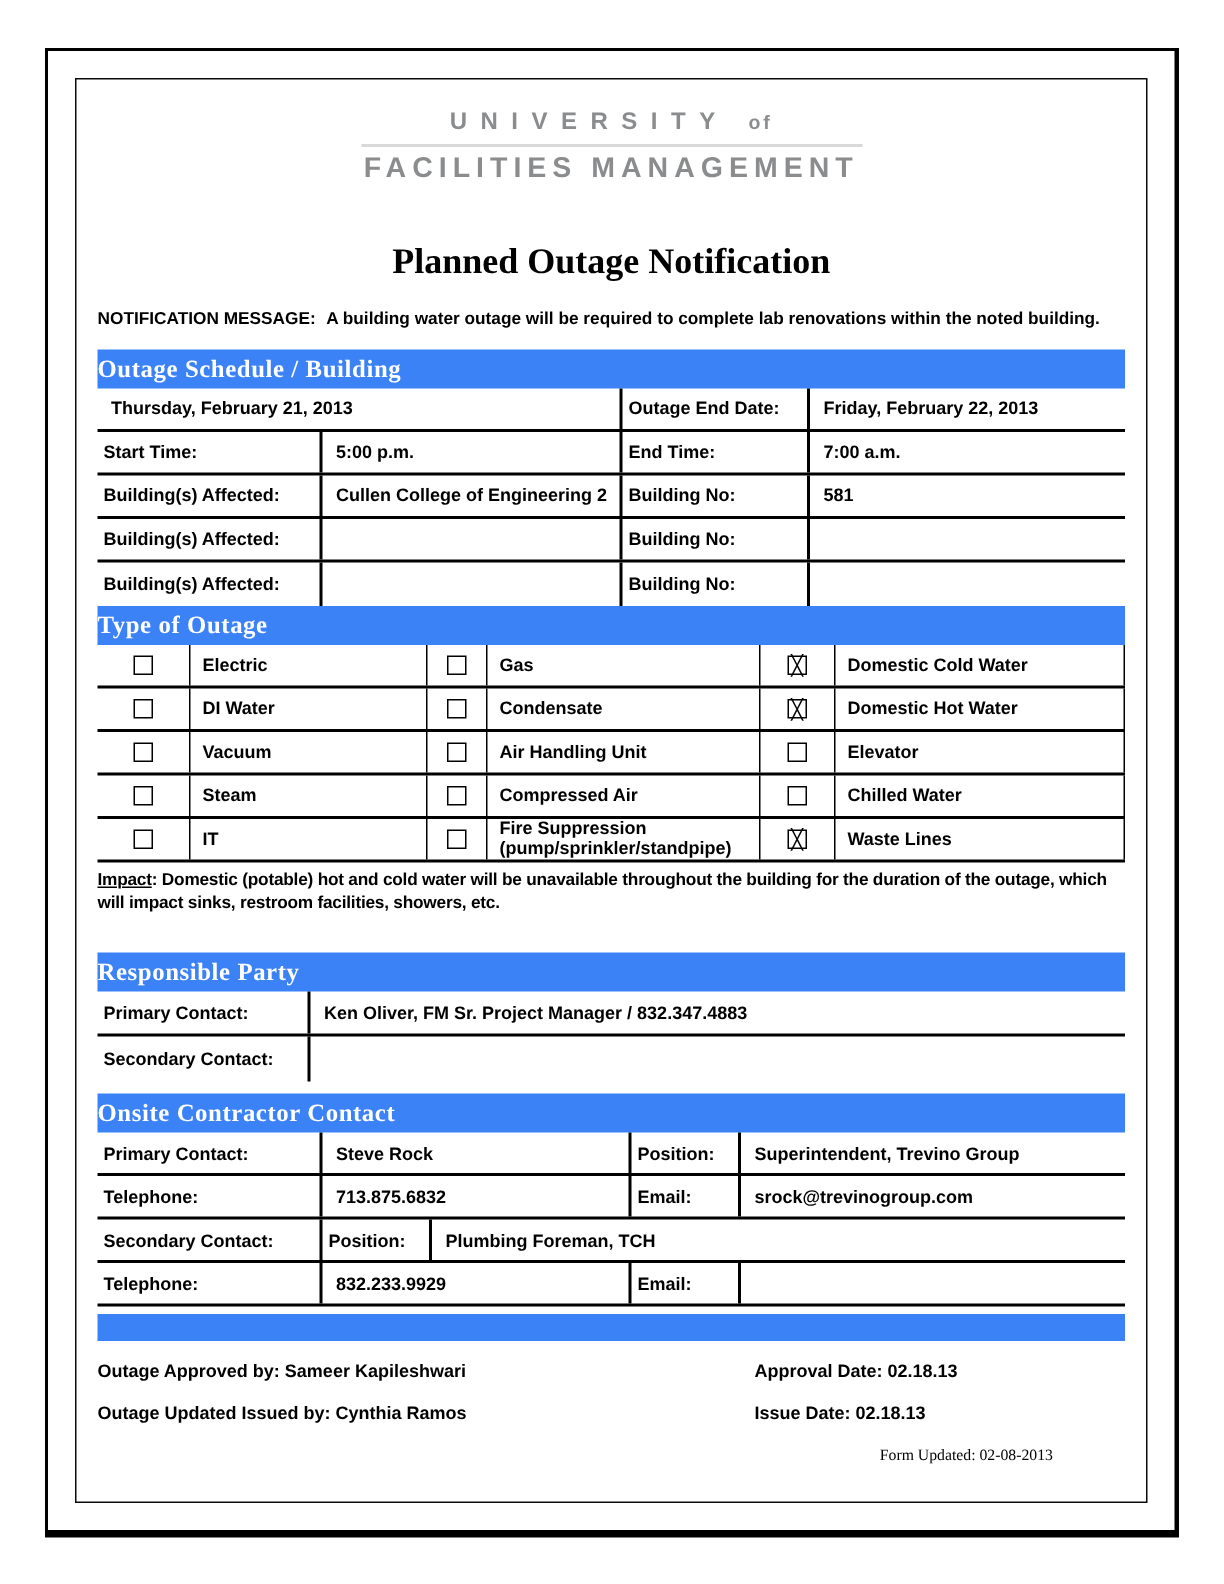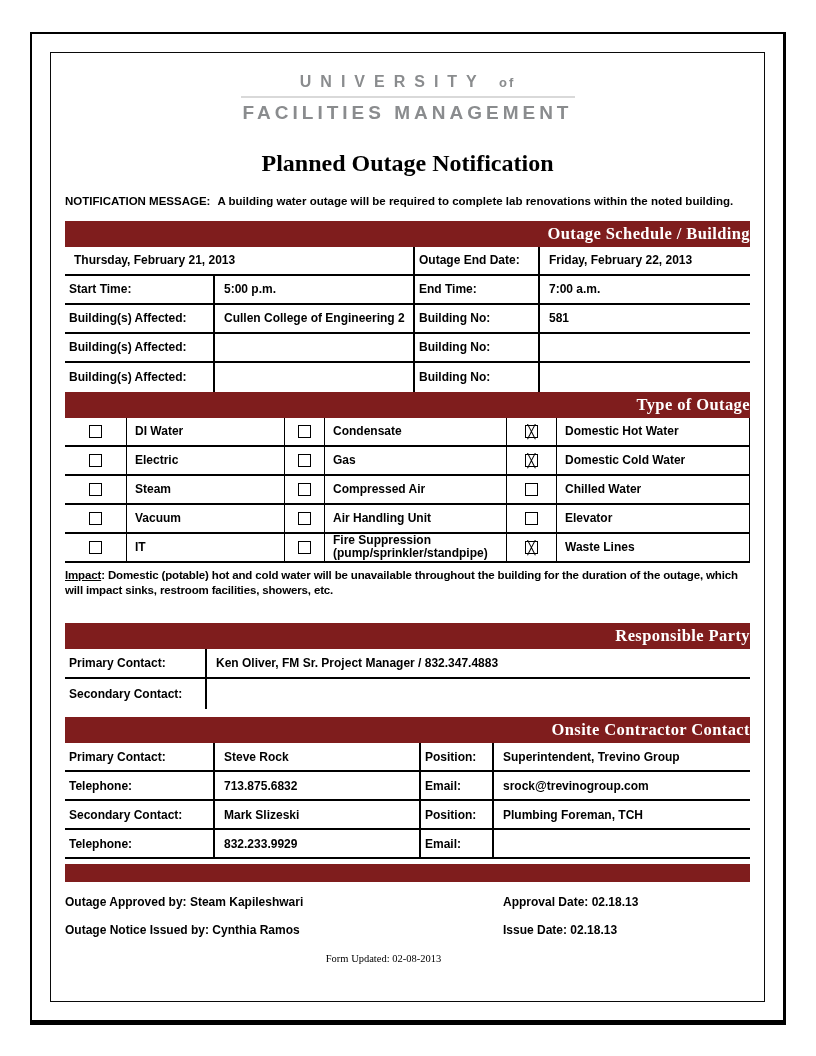--- a/index.html
+++ b/index.html
@@ -18,26 +18,26 @@
   
   .logo{ text-align:center; margin-top:20px; }
   .logo-univ{ font-size:16px; font-weight:bold; color:#8a8c8e; letter-spacing:9px; }
   .logo-univ .of{ font-size:13px; letter-spacing:2px; text-transform:lowercase; }
   .logo-houston{ font-size:44px; font-weight:bold; color:#d22630; letter-spacing:6px; line-height:1.02; margin-top:2px;}
   .logo-divider{ width:334px; height:2px; background:#d9d9d9; margin:5px auto 4px auto; }
   .logo-sub{ font-size:19px; font-weight:bold; color:#8a8c8e; letter-spacing:4px; }
 
   
   .title{ text-align:center; font-family:"Liberation Serif","DejaVu Serif",serif;
-          font-size:24px; font-weight:bold; margin-top:26px; height:30px; }
+          font-size:24px; font-weight:bold; margin-top:38px; height:30px; }
   .notif{ margin-top:14px; width:706px; font-size:11.5px; font-weight:bold; line-height:1.3; }
   .notif .nlabel{ margin-right:7px; }
 
   
-  .bar{ width:100%; height:26px; background:#7f1d1d; color:#fff; text-align:right;
+  .bar{ width:100%; height:26px; background:#3b82f6; color:#fff; text-align:left;
         font-family:"Liberation Serif","DejaVu Serif",serif; font-weight:bold;
         font-size:16.5px; line-height:26px; letter-spacing:0.4px; }
   .bar-schedule{ margin-top:12px; }
   .bar-resp{ margin-top:25px; }
   .bar-contr{ margin-top:8px; }
   .bar-empty{ margin-top:5px; height:18px; }
 
   
   .trow{ display:flex; align-items:stretch; border-bottom:2px solid #000; }
   .trow.noline{ border-bottom:none; }
@@ -81,21 +81,21 @@
   
   .contr .trow{ height:29px; }
   .contr .c1{ width:150px; }
   .contr .c2{ flex:1; }
   .contr .c3{ width:73px; }
   .contr .c4{ width:256px; }
 
   
   .foot-line{ position:relative; margin-top:13px; height:15px; font-size:12px; font-weight:bold; }
   .foot-date{ position:absolute; left:438px; top:0; }
-  .form-updated{ margin-top:15px; text-align:center; padding-right:48px;
+  .form-updated{ margin-top:15px; text-align:right; padding-right:48px;
                  font-family:"Liberation Serif","DejaVu Serif",serif; font-size:10.5px; }
 </style>
 </head>
 <body>
 
 <div class="border-outer">
  <div class="border-inner">
   <div class="content">
 
     <div class="logo">
@@ -140,71 +140,71 @@
         <div class="cell val c4"></div>
       </div>
     </div>
 
     <div class="bar">Type of Outage</div>
     <div class="cbtable">
       <div class="trow">
         <div class="cell cbc k1">
               <span class="cb" data-checked="false"></span>
             </div>
+        <div class="cell lab k2">Electric</div>
+        <div class="cell cbc k3">
+              <span class="cb" data-checked="false"></span>
+            </div>
+        <div class="cell lab k4">Gas</div>
+        <div class="cell cbc k5">
+              <span class="cb" data-checked="true"></span>
+            </div>
+        <div class="cell lab k6">Domestic Cold Water</div>
+      </div>
+      <div class="trow">
+        <div class="cell cbc k1">
+              <span class="cb" data-checked="false"></span>
+            </div>
         <div class="cell lab k2">DI Water</div>
         <div class="cell cbc k3">
               <span class="cb" data-checked="false"></span>
             </div>
         <div class="cell lab k4">Condensate</div>
         <div class="cell cbc k5">
               <span class="cb" data-checked="true"></span>
             </div>
         <div class="cell lab k6">Domestic Hot Water</div>
       </div>
       <div class="trow">
         <div class="cell cbc k1">
               <span class="cb" data-checked="false"></span>
             </div>
-        <div class="cell lab k2">Electric</div>
-        <div class="cell cbc k3">
-              <span class="cb" data-checked="false"></span>
-            </div>
-        <div class="cell lab k4">Gas</div>
-        <div class="cell cbc k5">
-              <span class="cb" data-checked="true"></span>
-            </div>
-        <div class="cell lab k6">Domestic Cold Water</div>
+        <div class="cell lab k2">Vacuum</div>
+        <div class="cell cbc k3">
+              <span class="cb" data-checked="false"></span>
+            </div>
+        <div class="cell lab k4">Air Handling Unit</div>
+        <div class="cell cbc k5">
+              <span class="cb" data-checked="false"></span>
+            </div>
+        <div class="cell lab k6">Elevator</div>
       </div>
       <div class="trow">
         <div class="cell cbc k1">
               <span class="cb" data-checked="false"></span>
             </div>
         <div class="cell lab k2">Steam</div>
         <div class="cell cbc k3">
               <span class="cb" data-checked="false"></span>
             </div>
         <div class="cell lab k4">Compressed Air</div>
         <div class="cell cbc k5">
               <span class="cb" data-checked="false"></span>
             </div>
         <div class="cell lab k6">Chilled Water</div>
-      </div>
-      <div class="trow">
-        <div class="cell cbc k1">
-              <span class="cb" data-checked="false"></span>
-            </div>
-        <div class="cell lab k2">Vacuum</div>
-        <div class="cell cbc k3">
-              <span class="cb" data-checked="false"></span>
-            </div>
-        <div class="cell lab k4">Air Handling Unit</div>
-        <div class="cell cbc k5">
-              <span class="cb" data-checked="false"></span>
-            </div>
-        <div class="cell lab k6">Elevator</div>
       </div>
       <div class="trow">
         <div class="cell cbc k1">
               <span class="cb" data-checked="false"></span>
             </div>
         <div class="cell lab k2">IT</div>
         <div class="cell cbc k3">
               <span class="cb" data-checked="false"></span>
             </div>
         <div class="cell lab k4">Fire Suppression (pump/sprinkler/standpipe)</div>
@@ -238,39 +238,38 @@
         <div class="cell val c4">Superintendent, Trevino Group</div>
       </div>
       <div class="trow">
         <div class="cell lab c1 vline">Telephone:</div>
         <div class="cell val c2 vline">713.875.6832</div>
         <div class="cell lab c3 vline">Email:</div>
         <div class="cell val c4">srock@trevinogroup.com</div>
       </div>
       <div class="trow">
         <div class="cell lab c1 vline">Secondary Contact:</div>
-        <div class="cell val c2 vline">Mark Slizeski</div>
         <div class="cell lab c3 vline">Position:</div>
         <div class="cell val c4">Plumbing Foreman, TCH</div>
       </div>
       <div class="trow">
         <div class="cell lab c1 vline">Telephone:</div>
         <div class="cell val c2 vline">832.233.9929</div>
         <div class="cell lab c3 vline">Email:</div>
         <div class="cell val c4"></div>
       </div>
     </div>
 
     <div class="bar bar-empty"></div>
 
     <div class="foot-line">
-      <span>Outage Approved by: Steam Kapileshwari</span>
+      <span>Outage Approved by: Sameer Kapileshwari</span>
       <span class="foot-date">Approval Date: 02.18.13</span>
     </div>
     <div class="foot-line">
-      <span>Outage Notice Issued by: Cynthia Ramos</span>
+      <span>Outage Updated Issued by: Cynthia Ramos</span>
       <span class="foot-date">Issue Date: 02.18.13</span>
     </div>
     <div class="form-updated">Form Updated: 02-08-2013</div>
 
   </div>
  </div>
 </div>
 
 </body></html>

